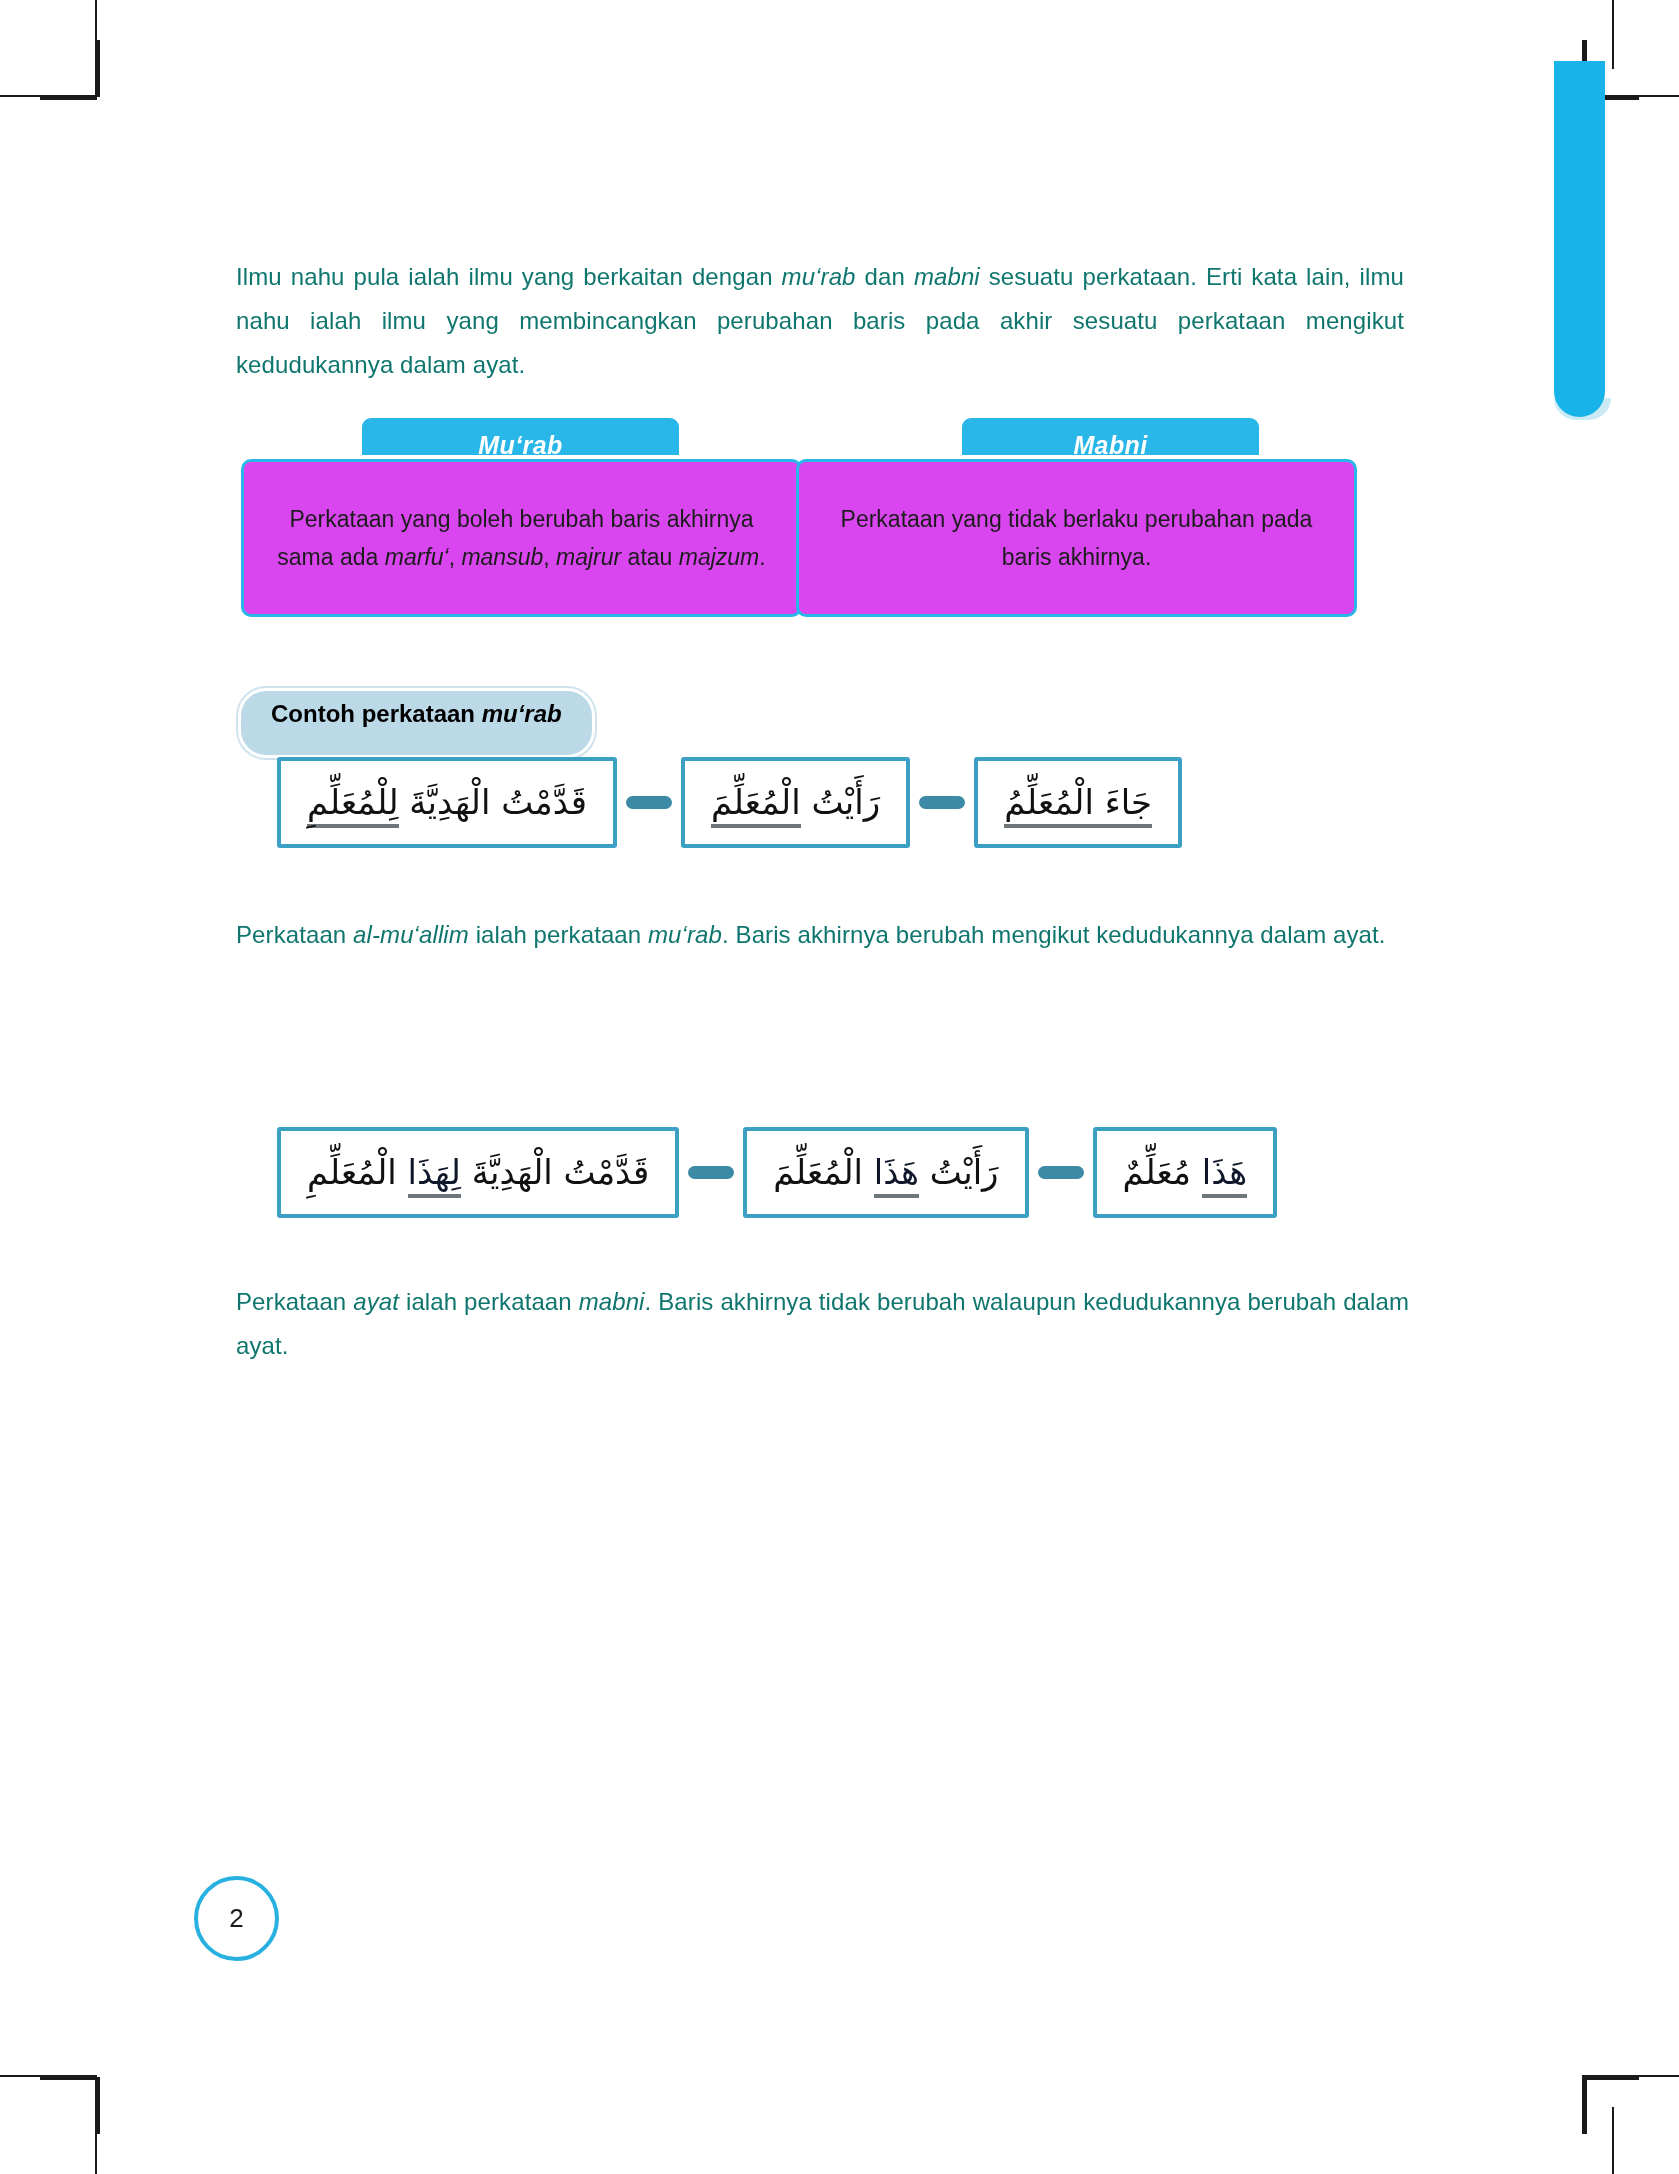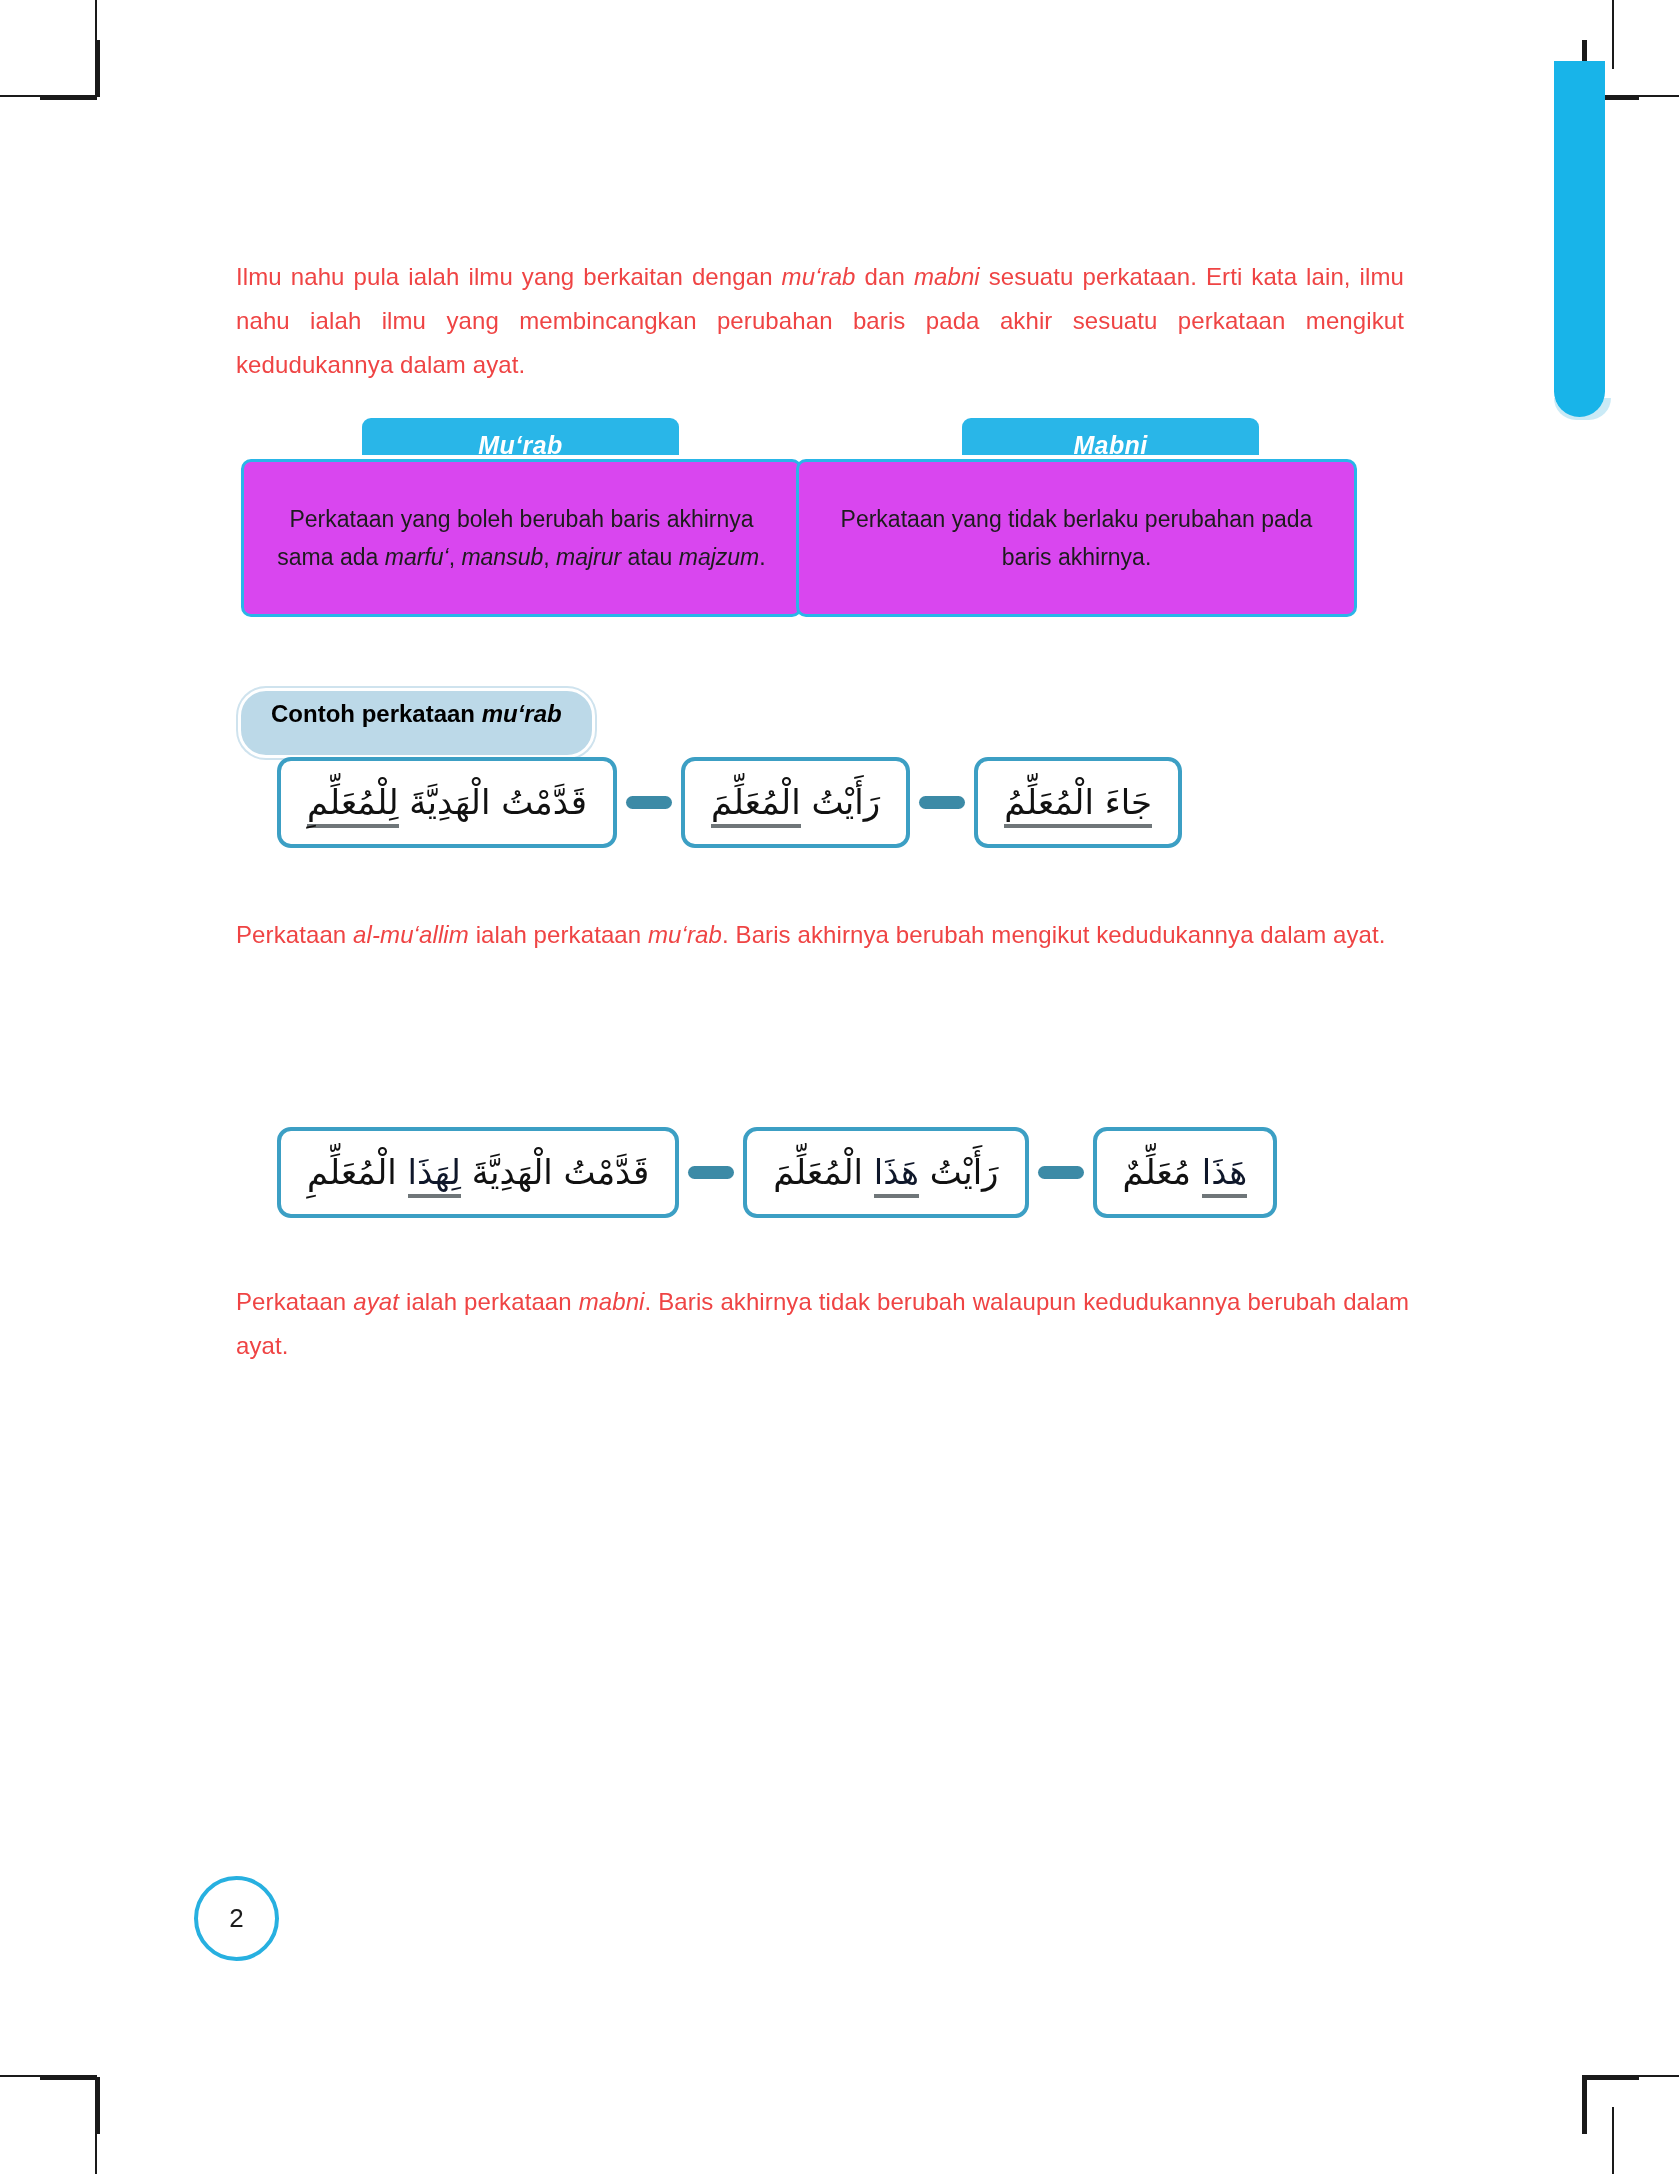--- a/index.html
+++ b/index.html
@@ -61,21 +61,21 @@
     background: #9ed9ef;
     border-radius: 0 0 26px 26px;
     opacity: .55;
   }
 
   
   .body-text {
     position: absolute;
     font-size: 24px;
     line-height: 44px;
-    color: #ef4444;
+    color: #0f766e;
     text-align: justify;
     letter-spacing: 0.1px;
   }
   .body-text i { font-style: italic; }
 
   #intro-paragraph { left: 236px; top: 255px; width: 1168px; }
   #murab-explain   { left: 236px; top: 913px; width: 1173px; }
   #mabni-explain   { left: 236px; top: 1280px; width: 1173px; }
 
   .def-header {
@@ -141,21 +141,21 @@
     position: absolute;
     display: flex;
     align-items: center;
     direction: rtl;
   }
   #row-murab { left: 277px; top: 757px; }
   #row-mabni { left: 277px; top: 1127px; }
 
   .arabic-box {
     border: 4px solid #3c9fc4;
-    border-radius: 14px;
+    border-radius: 3px;
     background: #ffffff;
     display: flex;
     align-items: center;
     justify-content: center;
     box-sizing: border-box;
     height: 91px;
     padding: 0 26px;
   }
   .arabic-text {
     font-family: "DejaVu Sans", sans-serif;

